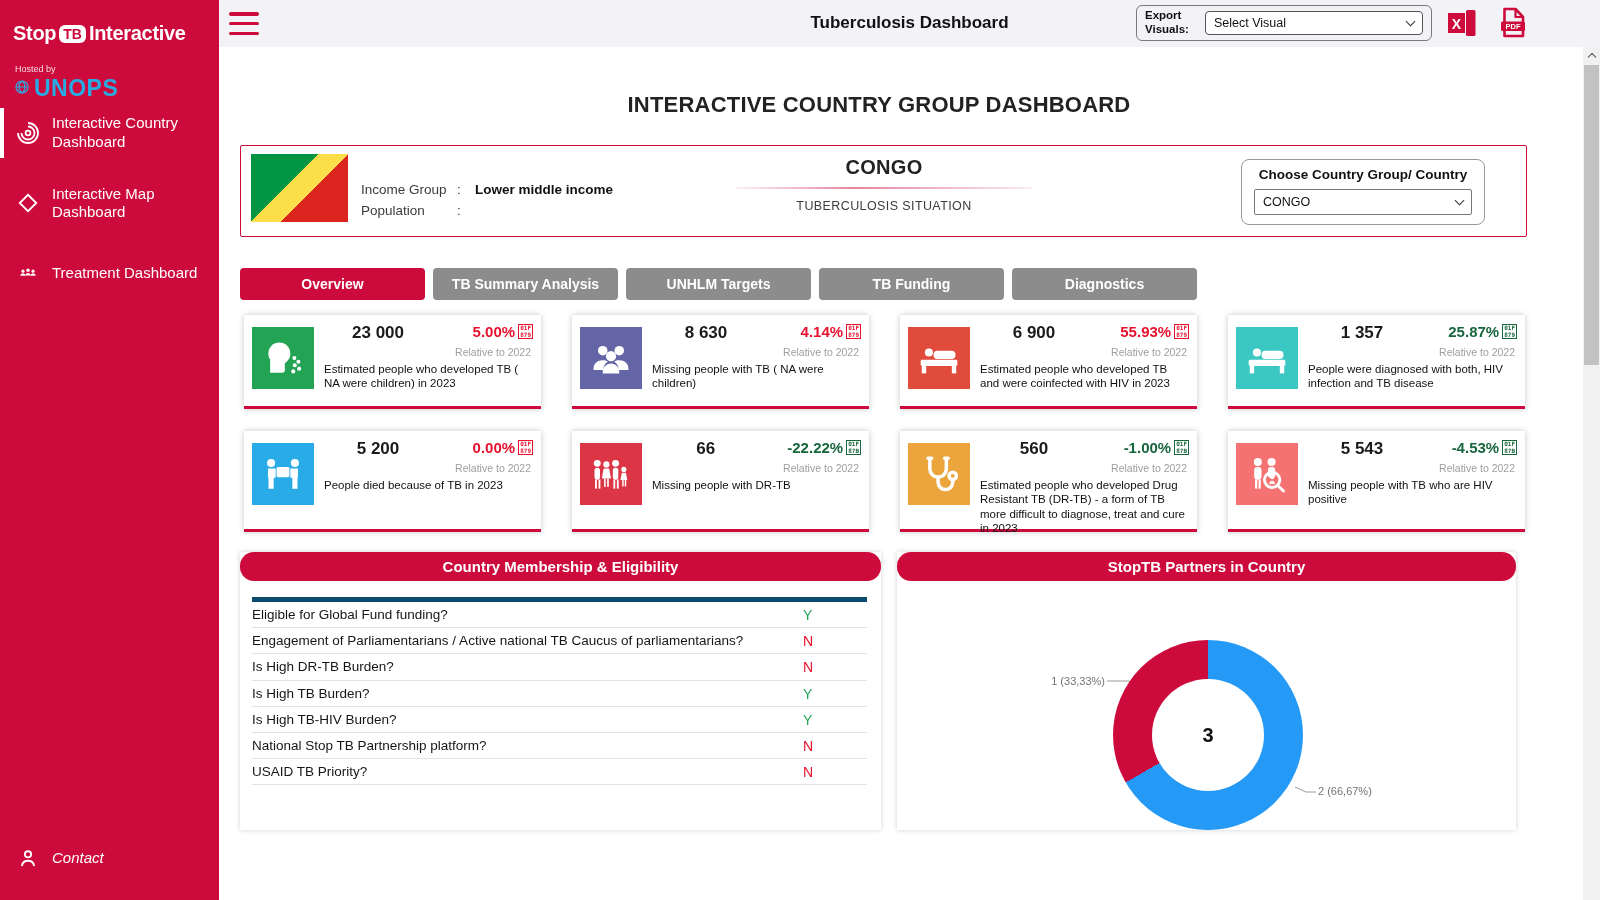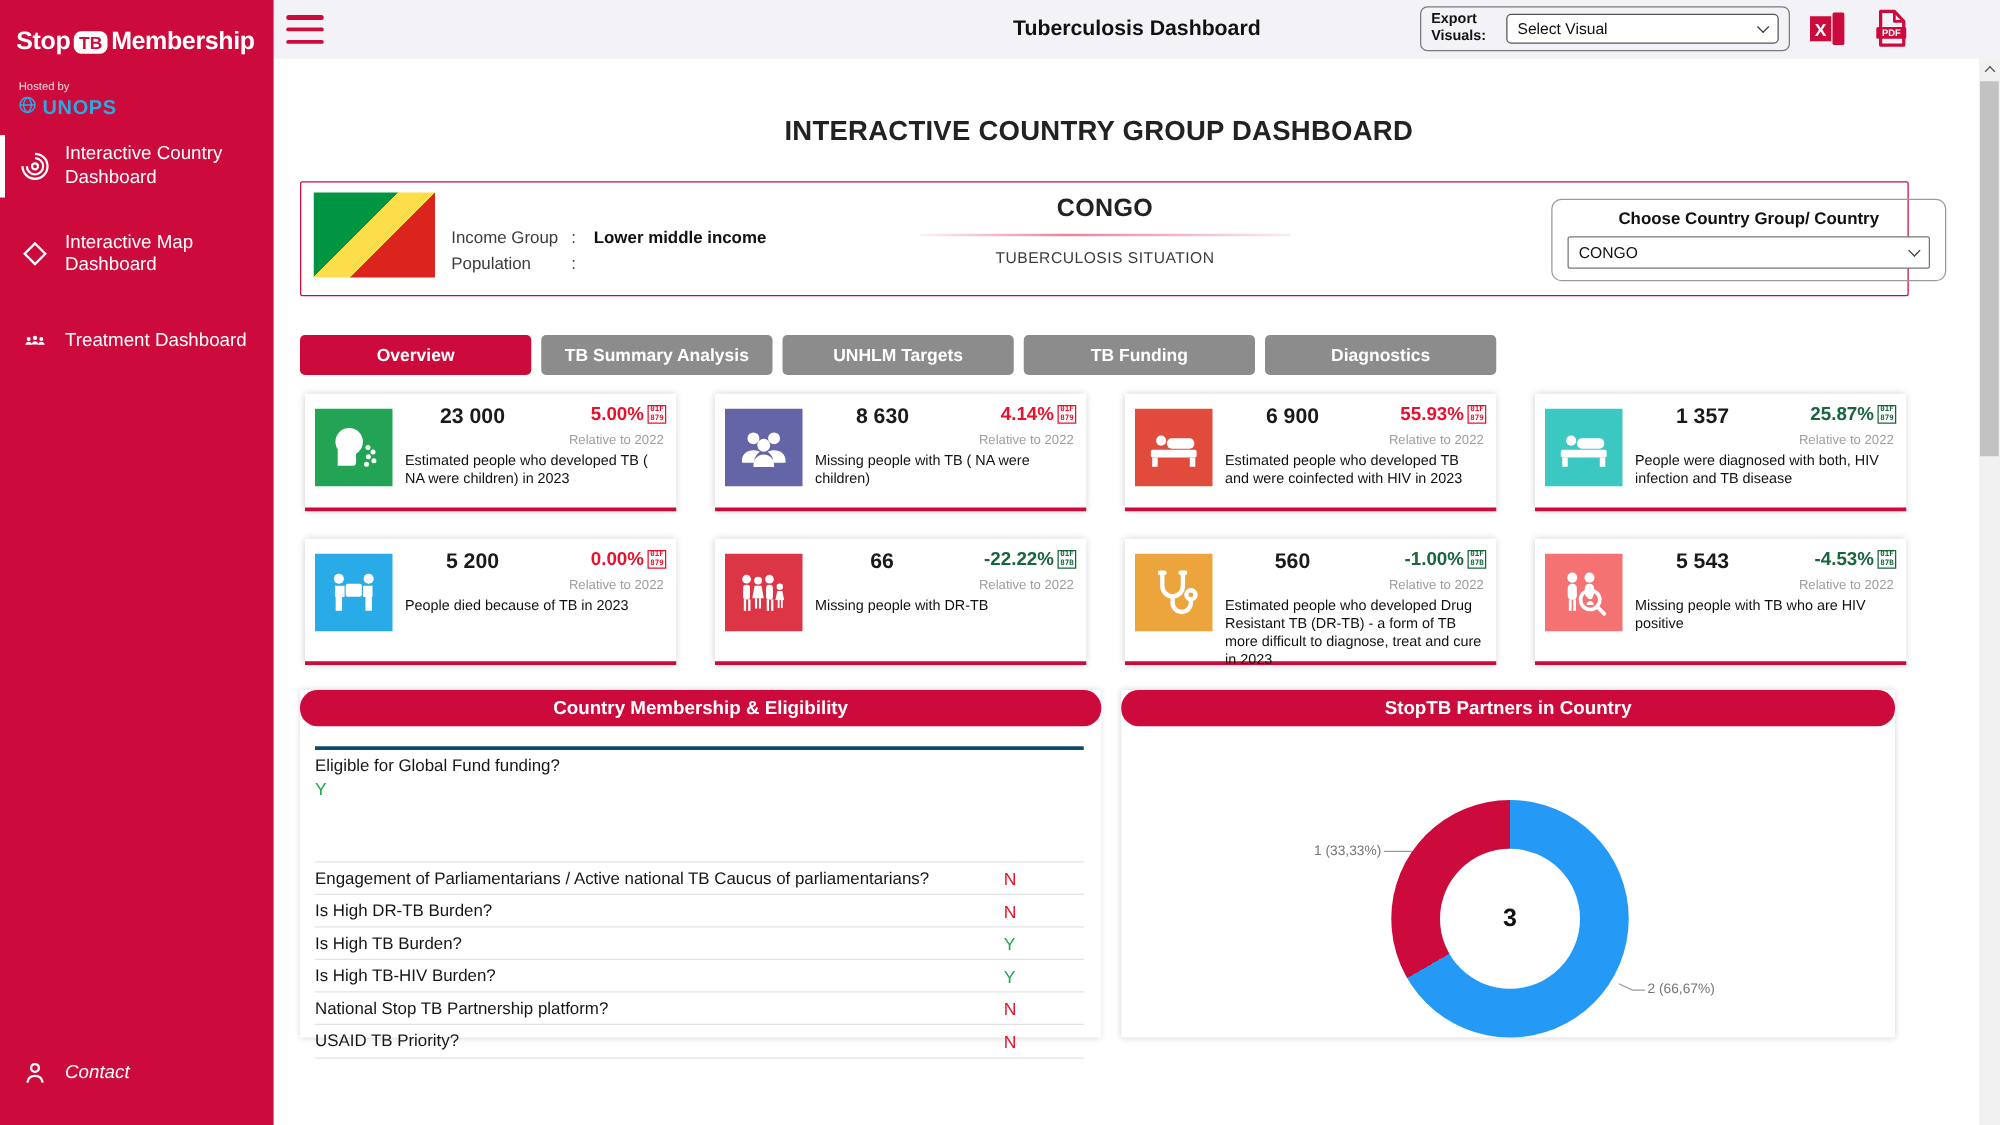--- a/index.html
+++ b/index.html
@@ -10,21 +10,21 @@
     font-family:"Liberation Sans",sans-serif;color:#1a1a1a;}
   .app{position:relative;width:1600px;height:900px;background:#fff;}
 
   
   .sidebar{position:absolute;left:0;top:0;width:219px;height:900px;background:var(--brand);color:#fff;}
   .logo{position:absolute;left:13px;top:22px;display:flex;align-items:center;gap:3px;white-space:nowrap;}
   .logo-stop,.logo-part{font-size:20px;font-weight:800;letter-spacing:-0.3px;}
   .logo-badge{background:#fff;color:var(--brand);border-radius:6px;padding:1px 4px;font-size:14px;font-weight:800;}
   .hosted{position:absolute;left:15px;top:64px;font-size:9px;opacity:.85;}
   .unops{position:absolute;left:13px;top:75px;display:flex;align-items:center;gap:3px;}
-  .unops-text{color:var(--unops);font-size:16px;font-weight:800;letter-spacing:.5px;}
+  .unops-text{color:var(--unops);font-size:23px;font-weight:800;letter-spacing:.5px;}
   .nav{position:absolute;left:0;top:104px;width:219px;}
   .nav-item{position:relative;display:flex;align-items:center;gap:12px;padding:10px 8px 10px 16px;min-height:56px;cursor:pointer;}
   .nav-item+.nav-item{margin-top:13px;}
   .nav-item.active::before{content:"";position:absolute;left:0;top:4px;bottom:4px;width:4px;background:#fff;}
   .nav-icon{width:24px;height:24px;flex:0 0 24px;display:flex;align-items:center;justify-content:center;}
   .nav-label{font-size:15px;line-height:1.25;}
   .contact-item{position:absolute;left:0;top:830px;width:219px;font-style:italic;}
 
   
   .topbar{position:absolute;left:219px;top:0;width:1381px;height:47px;background:var(--topbar);}
@@ -55,21 +55,21 @@
     background:linear-gradient(135deg,#009543 0 41%,#FBDE4A 41% 59%,#DC241F 59% 100%);}
   .cinfo{position:absolute;left:120px;top:36px;font-size:13.5px;color:#3c3c3c;}
   .cinfo .row{display:flex;margin-bottom:6px;}
   .cinfo .lbl{width:96px;}
   .cinfo .col{width:18px;}
   .cinfo .val{font-weight:700;color:#111;}
   .cname-block{position:absolute;left:493px;top:10px;width:300px;text-align:center;}
   .cname{font-size:20px;font-weight:700;color:#222;letter-spacing:.3px;}
   .cline{height:2px;margin:8px 2px 10px;background:linear-gradient(to right,rgba(205,10,60,.05),rgba(205,10,60,.5) 40%,rgba(205,10,60,.08));}
   .csub{font-size:12.5px;color:#3c3c3c;letter-spacing:.4px;}
-  .selector-box{position:absolute;left:1000px;top:13px;width:316px;height:66px;border:1px solid #9a9a9a;border-radius:8px;padding:7px 12px 0;}
+  .selector-box{position:absolute;left:1000px;top:13px;width:244px;height:66px;border:1px solid #9a9a9a;border-radius:8px;padding:7px 12px 0;}
   .selector-title{text-align:center;font-size:13.5px;font-weight:600;color:#111;margin-bottom:7px;}
   .selector-box .fake-select{height:26px;border-color:#777;border-radius:2px;}
 
   .tabs{position:absolute;left:21px;top:221px;display:flex;gap:8px;}
   .tab{width:185px;height:32px;background:var(--tabgray);color:#fff;font-size:14px;font-weight:600;
     display:flex;align-items:center;justify-content:center;border-radius:4px;cursor:pointer;}
   .tab.active{background:var(--brand);}
 
   .kpi{position:absolute;width:297px;background:#fff;box-shadow:0 0 6px rgba(0,0,0,.22);border-bottom:3px solid var(--brand);
     display:flex;padding:8px;gap:10px;}
@@ -88,21 +88,21 @@
   .kpi-rel{text-align:right;font-size:10.5px;color:#9e9e9e;margin-top:3px;padding-right:2px;}
   .kpi-desc{font-size:11.5px;line-height:1.24;color:#111;margin-top:4px;}
 
   .panel{position:absolute;top:505px;background:#fff;box-shadow:0 0 5px rgba(0,0,0,.18);}
   .panel-h{height:29px;background:var(--brand);color:#fff;font-size:15px;font-weight:700;
     display:flex;align-items:center;justify-content:center;border-radius:14px;}
   .membership{left:21px;width:641px;height:278px;}
   .partners{left:678px;width:619px;height:278px;}
   .m-body{padding:16px 14px 0 12px;}
   .m-row{display:flex;border-bottom:1px solid #E3E3E3;padding:4px 0 3px;font-size:13.5px;color:#161616;line-height:1.3;}
-  .m-row:first-child{border-top:3px solid #0c4a6e;flex-direction:column;}
+  .m-row:first-child{border-top:5px solid #0c4a6e;}
   .m-q{flex:1;padding-right:10px;}
   .m-a{flex:0 0 64px;font-size:14px;}
   .p-body{position:relative;height:249px;}
   .donut{position:absolute;left:216px;top:59px;width:190px;height:190px;border-radius:50%;}
   .hole{position:absolute;left:39px;top:39px;width:112px;height:112px;border-radius:50%;background:#fff;
     display:flex;align-items:center;justify-content:center;}
   .total{font-size:20px;font-weight:700;color:#111;}
   .dlabel{position:absolute;font-size:11px;color:#757575;white-space:nowrap;}
   .dl1{left:123px;top:94px;width:85px;text-align:right;}
   .dl2{left:421px;top:204px;}
@@ -110,21 +110,21 @@
 </style>
 </head>
 <body>
 
 <div class="app">
 
   <aside class="sidebar">
     <div class="logo">
       <span class="logo-stop">Stop</span>
       <span class="logo-badge">TB</span>
-      <span class="logo-part">Membership</span>
+      <span class="logo-part">Interactive</span>
     </div>
     <div class="hosted">Hosted by</div>
     <div class="unops">
       <span>
         <svg width="18" height="18" viewBox="0 0 24 24" fill="none" stroke="#29ABE2" stroke-width="1.6">
           <circle cx="12" cy="12" r="8"></circle>
             <path d="M4 12h16M12 4c-5.5 4-5.5 12 0 16M12 4c5.5 4 5.5 12 0 16"></path>
         </svg>
       </span>
       <span class="unops-text">UNOPS</span>

